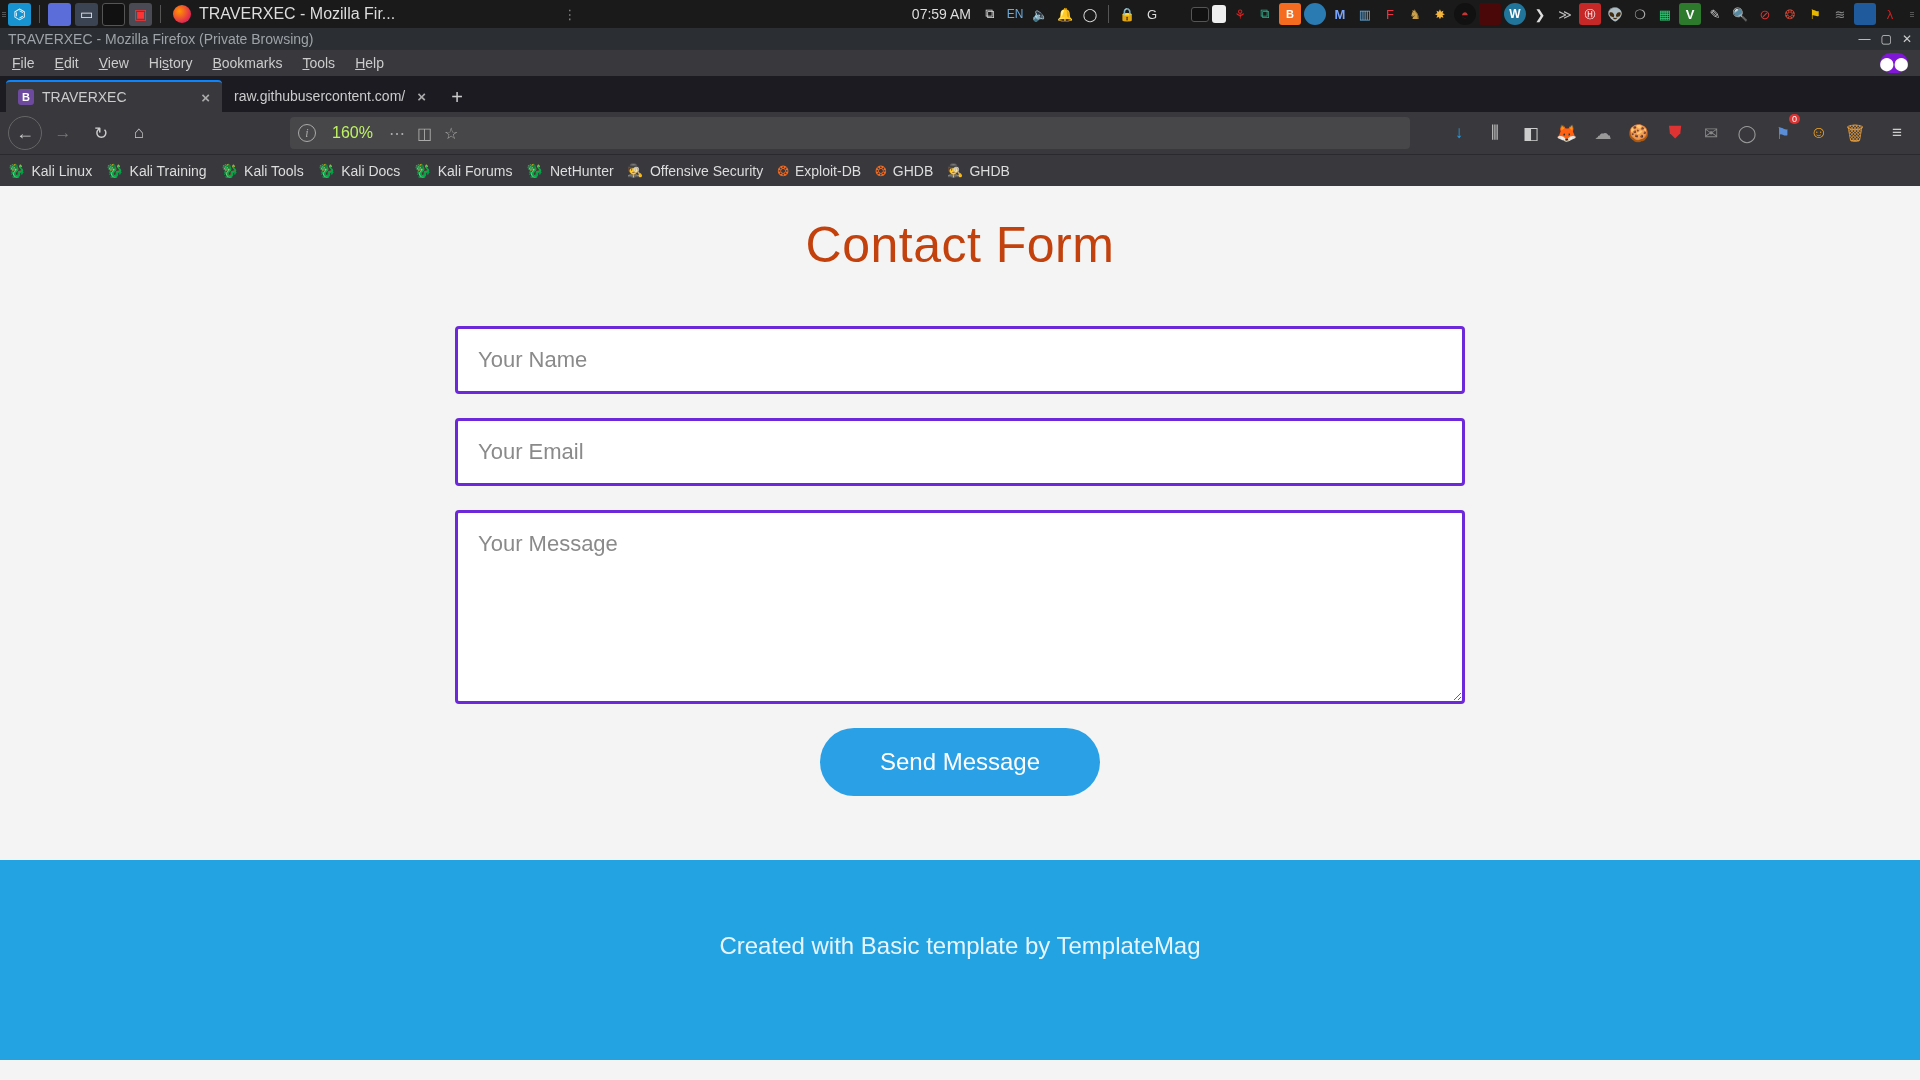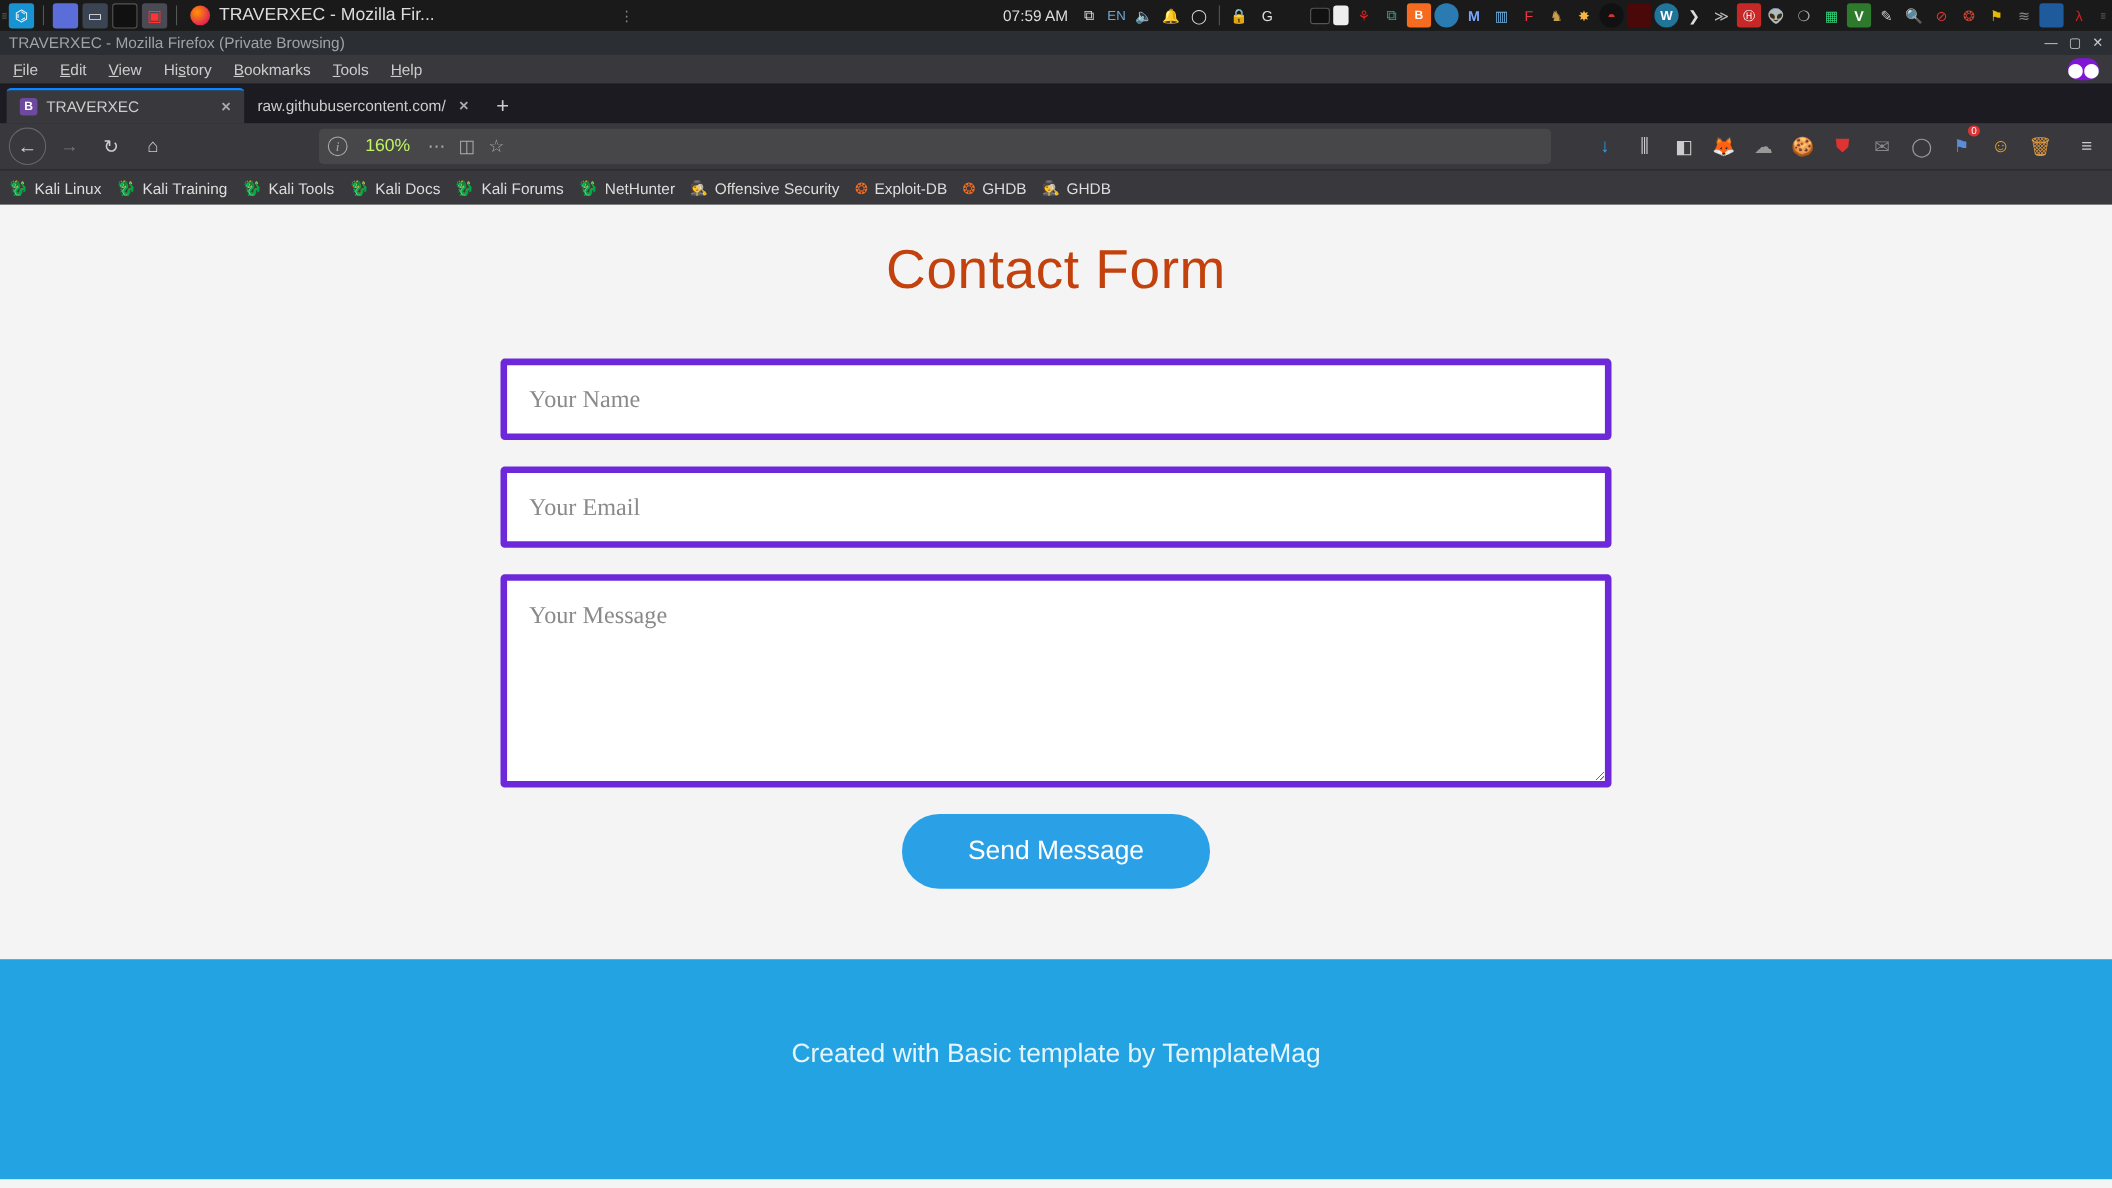--- a/index.html
+++ b/index.html
@@ -49,21 +49,21 @@
 .bmbar{height:32px;background:#38383d;border-top:1px solid #2a2a2e;display:flex;align-items:center;padding:0 8px;gap:14px;font-size:14px;color:#ddd}
 .bm{display:flex;align-items:center;gap:6px;cursor:pointer}
 .bm .drag{font-size:14px;transform:rotate(-20deg)}
 .bm .hk{font-size:13px}
 .bm .db{color:#f56b1f;font-size:14px}
 
 .viewport{height:calc(1080px - 28px - 22px - 26px - 36px - 42px - 32px);background:#f4f4f4;overflow:hidden;color:#333}
 .page{width:100%;height:100%;display:flex;flex-direction:column;align-items:center}
 .heading{font-size:50px;font-weight:300;color:#c2410c;margin-top:30px;letter-spacing:0.5px}
 .form{width:1010px;margin-top:52px;display:flex;flex-direction:column;gap:24px}
-.field{width:100%;border:6px solid #6d28d9;background:#fff;border-radius:4px;font-size:22px;color:#333;padding:18px 20px;font-family:Liberation Serif, serif}
+.field{width:100%;border:3px solid #6d28d9;background:#fff;border-radius:4px;font-size:22px;color:#333;padding:18px 20px;font-family:Liberation Sans, sans-serif}
 .field::placeholder{color:#8a8a8a}
 textarea.field{height:194px;resize:vertical}
 .sendbtn{align-self:center;margin-top:0;background:#2aa0e6;color:#fff;border:none;font-size:24px;padding:20px 60px;border-radius:40px;cursor:pointer}
 .footer{width:100%;background:#24a3e3;margin-top:64px;padding:54px 0 0 0;text-align:center;color:#fff;font-size:26px;height:200px}
 .footer .l1{color:#e6f5fd}
 .footer .l1 .brand{font-weight:bold;color:#fff}
 .footer .l2{margin-top:18px;font-size:24px;color:#e6f5fd}
 </style>
 </head>
 <body>

